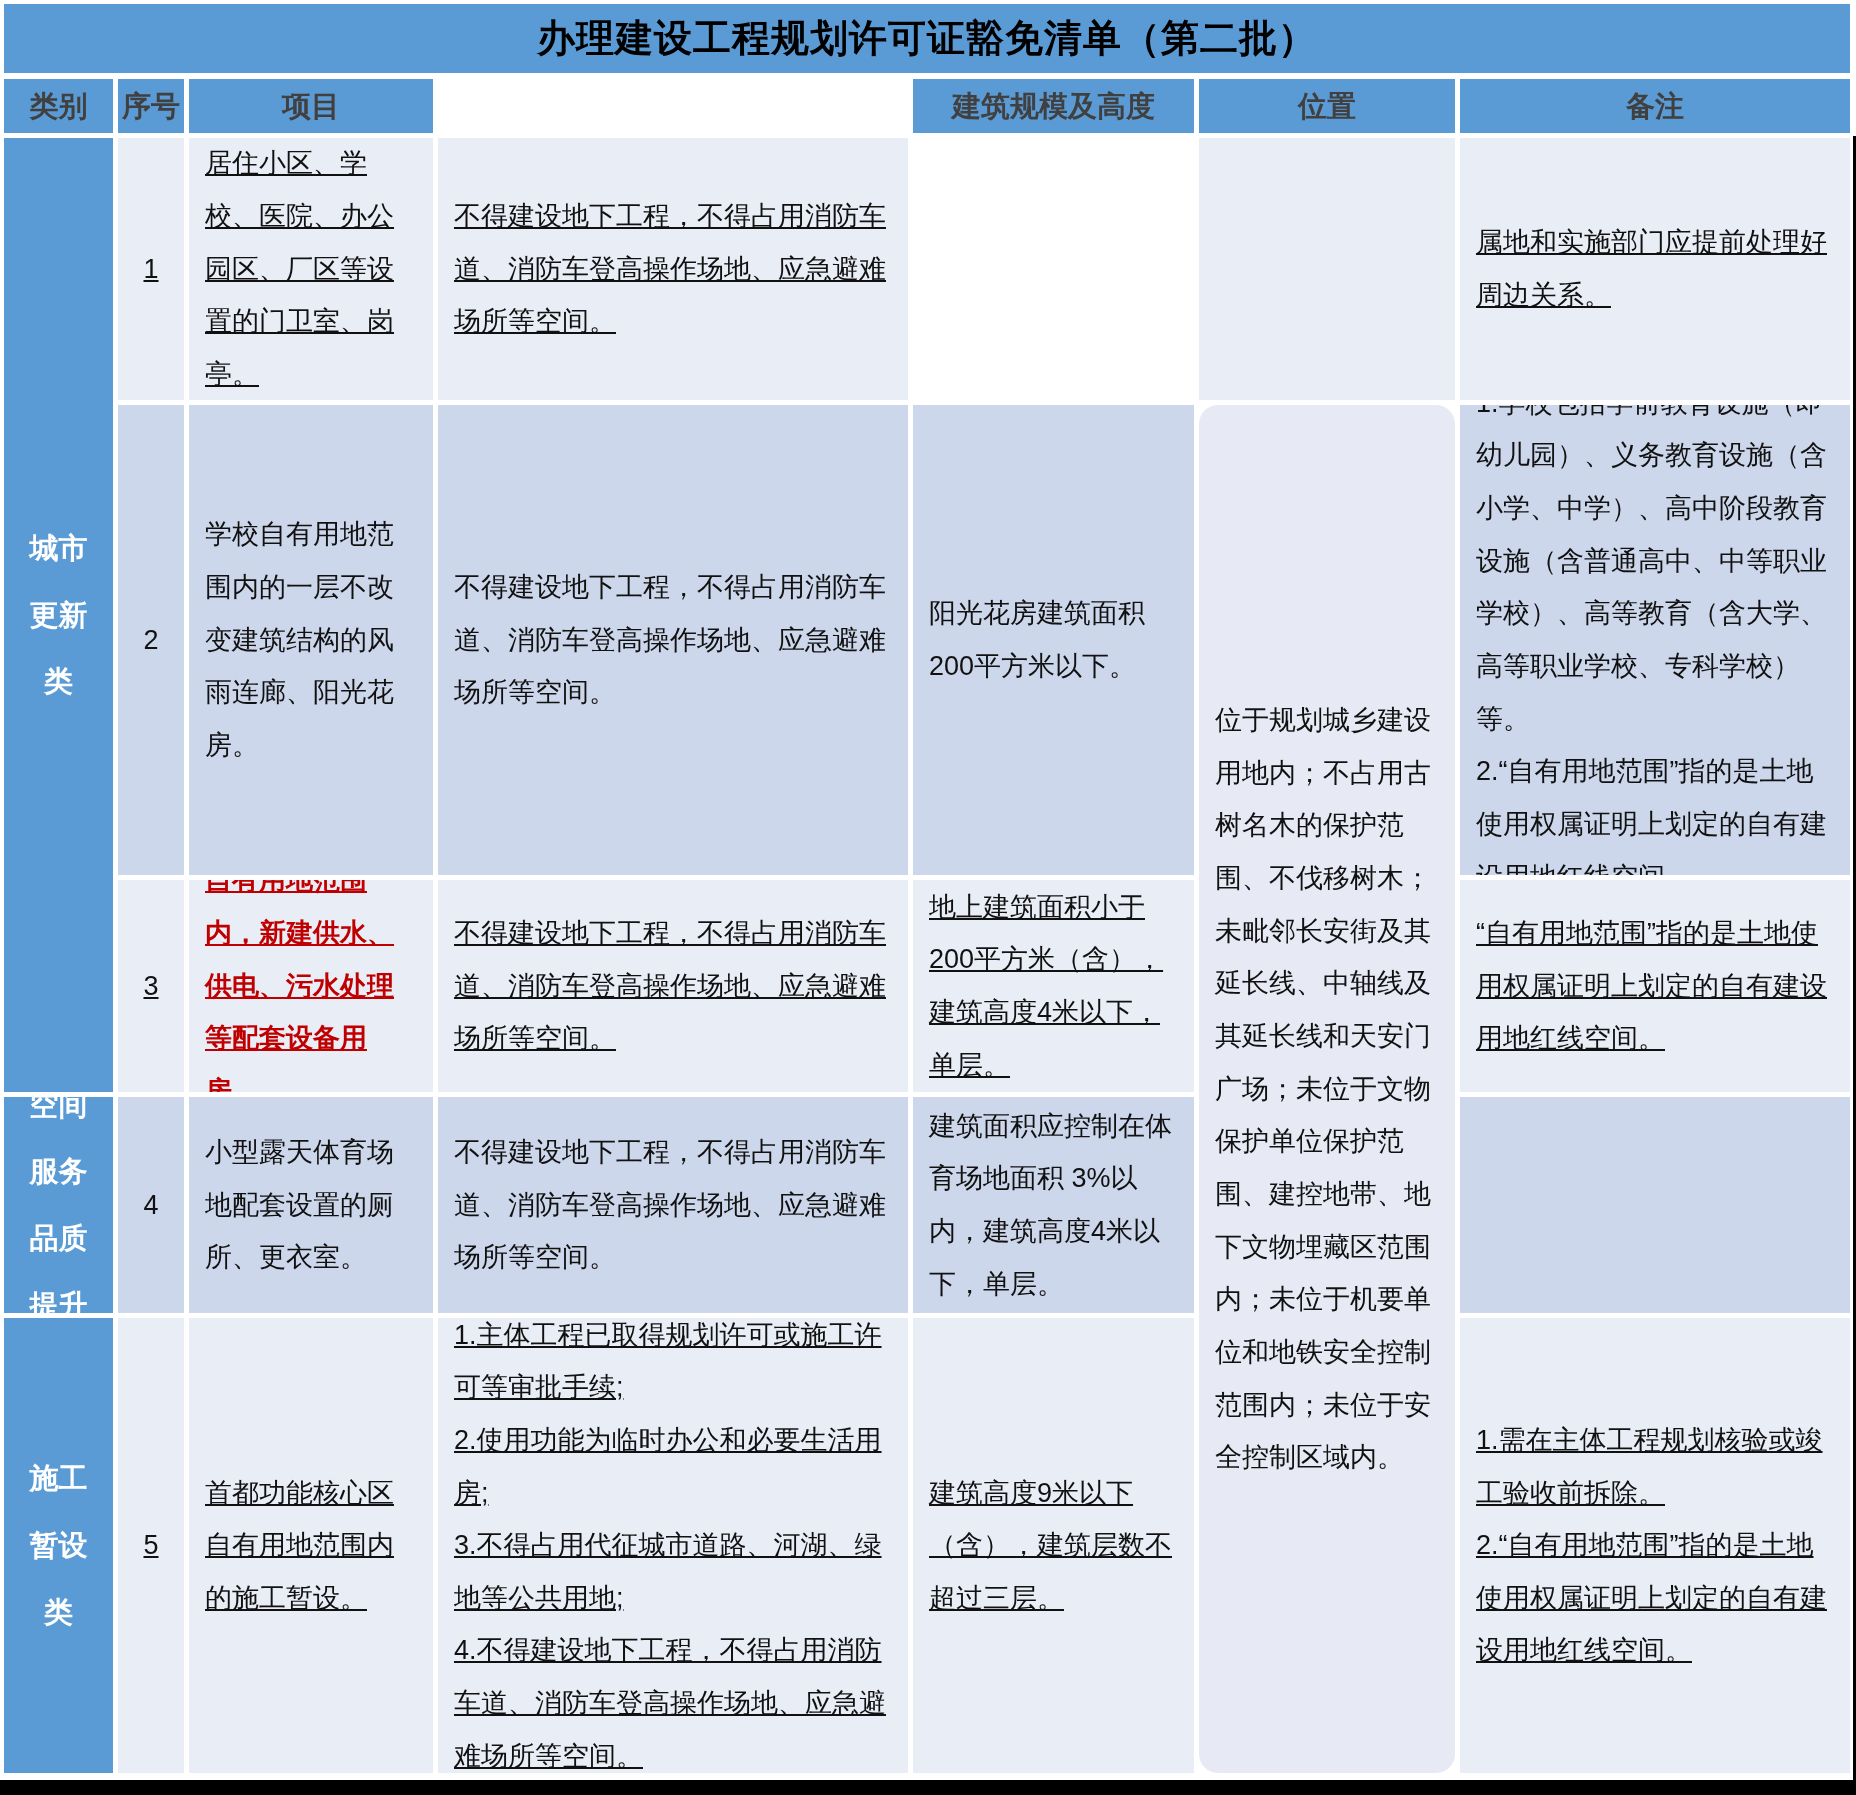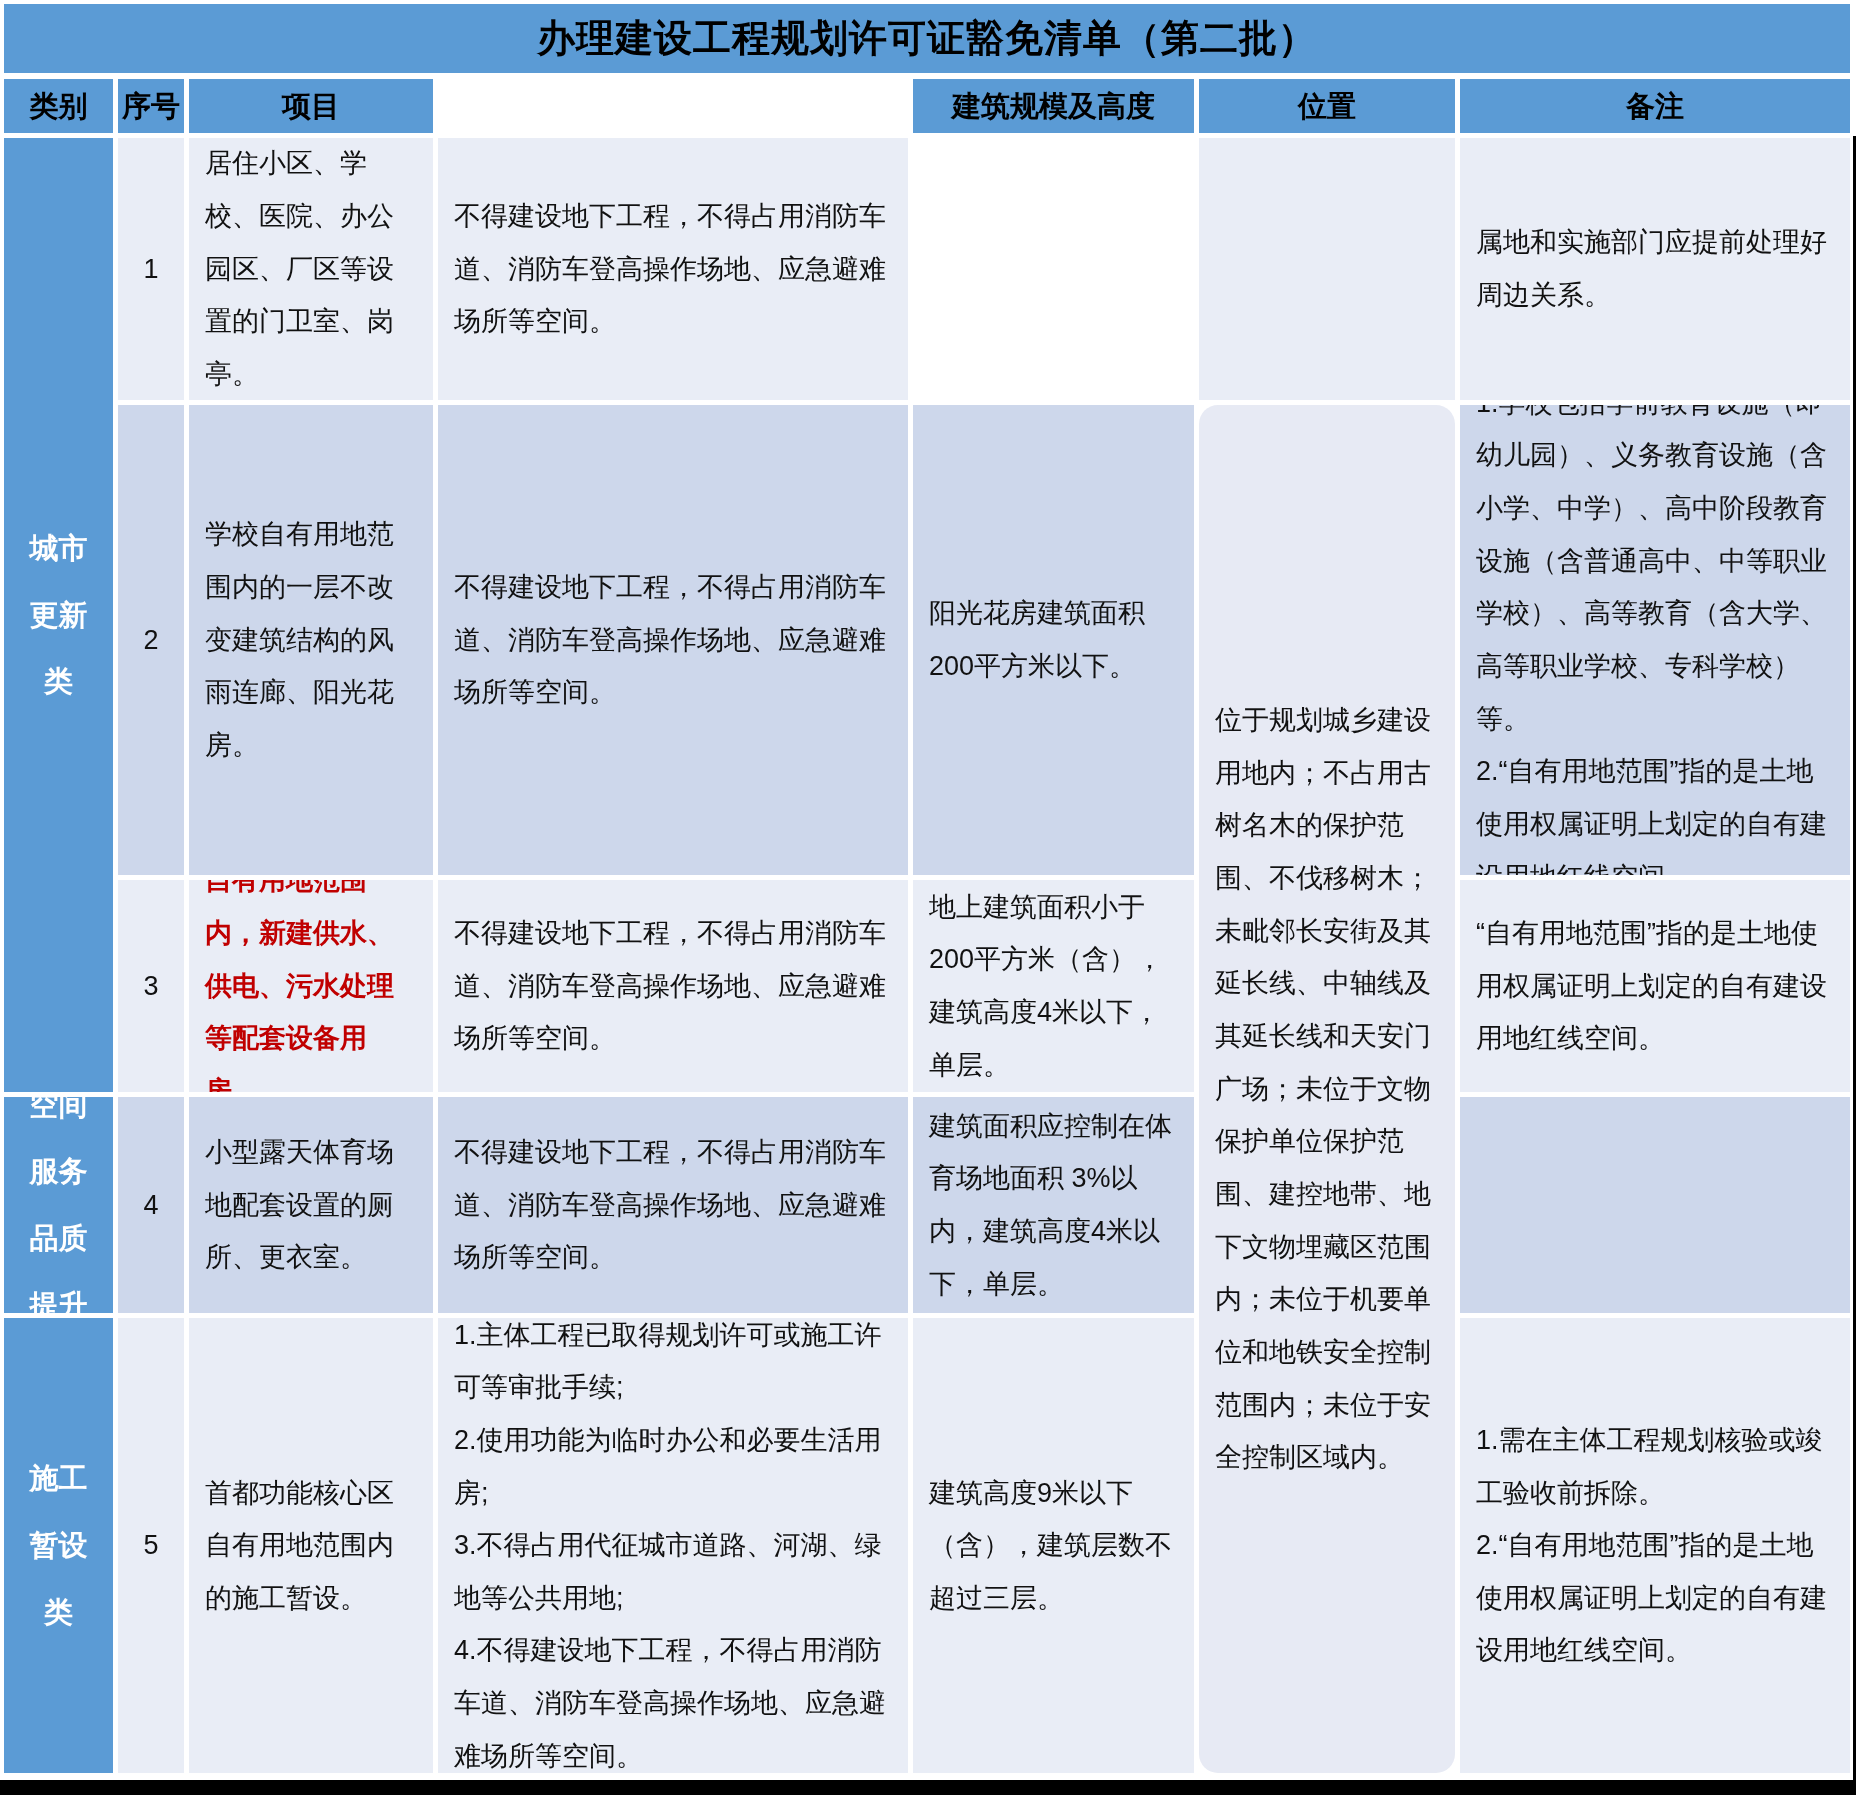--- a/index.html
+++ b/index.html
@@ -28,31 +28,31 @@
   }
   .cell{
     padding:6px 16px;
     font-size:27px;line-height:1.95;color:#111111;
     display:flex;align-items:center;
     white-space:pre-line;
     overflow:hidden;
     box-sizing:border-box;
   }
   .hdr{
-    background:#5B9BD5;color:#000000;font-weight:bold;
+    background:#5B9BD5;color:#404040;font-weight:bold;
     justify-content:center;text-align:center;
     font-size:29px;padding:0 4px;line-height:1.2;
   }
   .cat{
     background:#5B9BD5;color:#ffffff;font-weight:bold;
     justify-content:center;text-align:center;
     font-size:29px;line-height:2.3;padding:0 16px;
   }
   .num{justify-content:center;text-align:center;padding:0;}
-  .light{background:#E9EDF6;}
+  .light{background:#E9EDF6;text-decoration:underline;}
   .dark{background:#CDD7EB;}
   .loc{background:#E7EAF4;}
   .red{color:#C00000;font-weight:bold;}
   
   .col1{grid-column:1}.col2{grid-column:2}.col3{grid-column:3}.col4{grid-column:4}
   .col5{grid-column:5}.col6{grid-column:6}.col7{grid-column:7}
   .hrow{grid-row:1}
   .r1{grid-row:2}.r2{grid-row:3}.r3{grid-row:4}.r4{grid-row:5}.r5{grid-row:6}
   .cat-urban{grid-column:1;grid-row:2/5;}
   .cat-public{grid-column:1;grid-row:5;}

